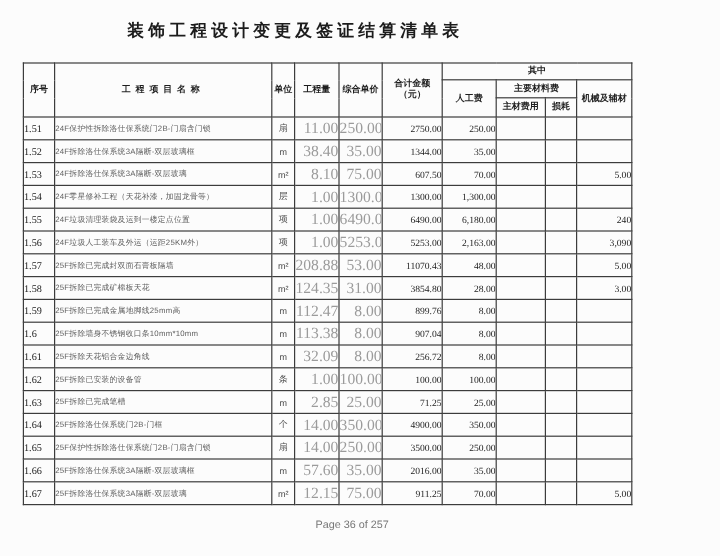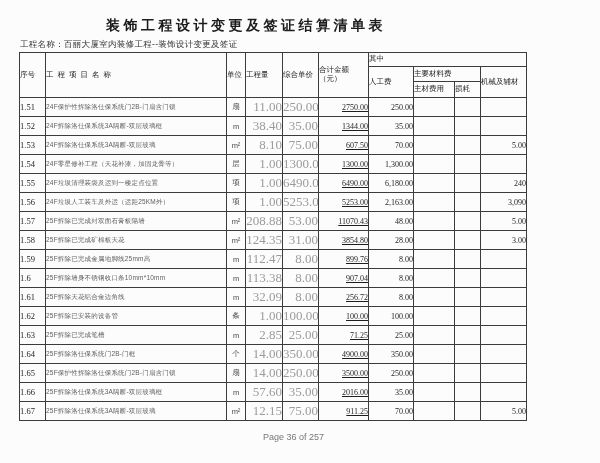--- a/index.html
+++ b/index.html
@@ -28,22 +28,22 @@
     border-collapse:collapse;
     table-layout:fixed;
   }
   table.sheet th, table.sheet td{
     border:1px solid #3c3c3c;
     padding:0;
     overflow:hidden;
     white-space:nowrap;
   }
   thead th{
-    font-size:7.5px;font-weight:normal;color:#1e1e1e;
-    text-align:left;vertical-align:middle;
+    font-size:7.5px;font-weight:bold;color:#1e1e1e;
+    text-align:center;vertical-align:middle;
     white-space:normal;line-height:1.15;
   }
   th.h-name{letter-spacing:4px;}
   th.h-mach{padding:0 6px;}
   tr.hr1 th{height:13px;}
   tr.hr2 th{height:14px;}
   tr.hr3 th{height:15px;}
   tbody td{height:18px;}
   td.c-seq{
     font-family:"Liberation Serif",serif;
@@ -53,21 +53,21 @@
     font-size:6.5px;color:#606060;text-align:left;
     padding-left:3px;letter-spacing:0.2px;
   }
   td.c-unit{font-size:7.5px;text-align:center;color:#4a4a4a;}
   td.c-qty,td.c-price{
     font-family:"Liberation Serif",serif;
     font-size:13px;text-align:right;padding-right:7px;color:#9b9b9b;
   }
   td.c-total{
     font-family:"Liberation Serif",serif;
-    font-size:8px;text-align:right;padding-right:5px;color:#1e1e1e;text-decoration:underline;
+    font-size:8px;text-align:right;padding-right:5px;color:#1e1e1e;
   }
   td.c-labor{
     font-family:"Liberation Serif",serif;
     font-size:8px;text-align:right;padding-right:9px;color:#1e1e1e;
   }
   td.c-main,td.c-loss{font-size:7.5px;}
   td.c-mach{
     font-family:"Liberation Serif",serif;
     font-size:8px;text-align:right;padding-right:3px;color:#1e1e1e;
   }
@@ -76,21 +76,20 @@
     text-align:center;font-size:9px;color:#777;
   }
 </style>
 </head>
 <body>
 
 <div class="page">
 
   <div class="title">装饰工程设计变更及签证结算清单表</div>
 
-  <div class="project-line">工程名称：百丽大厦室内装修工程--装饰设计变更及签证</div>
 
   <table class="sheet">
     <colgroup>
       <col style="width:26px">
         <col style="width:181px">
         <col style="width:19px">
       <col style="width:37px">
         <col style="width:36px">
         <col style="width:50px">
       <col style="width:45px">

